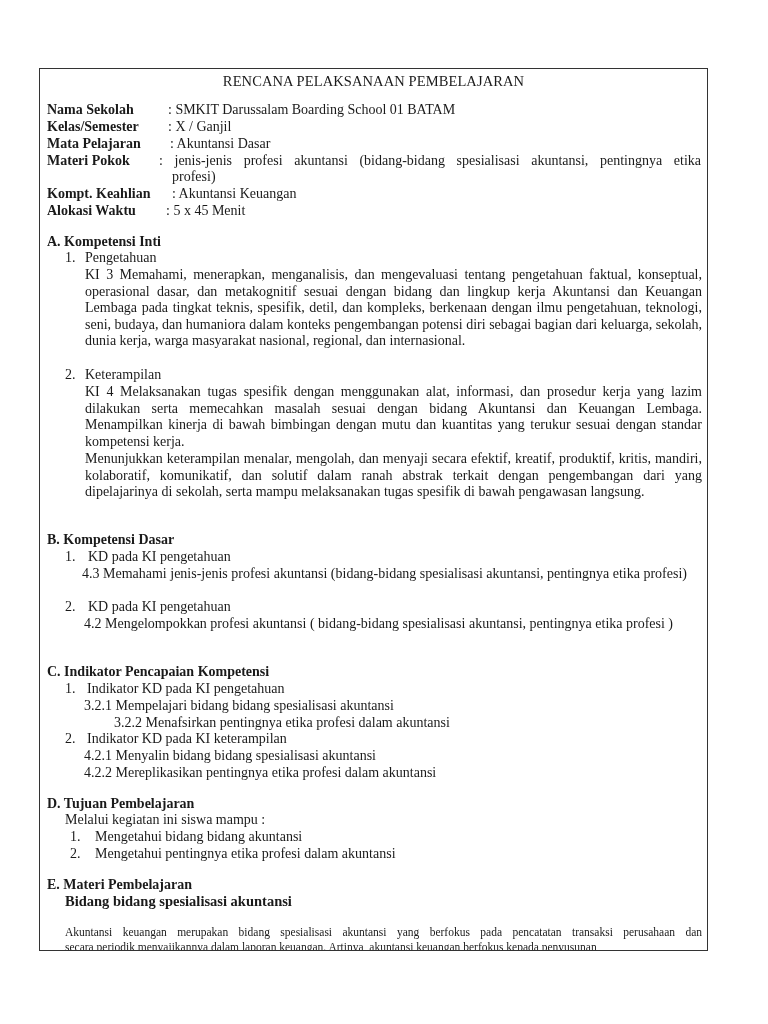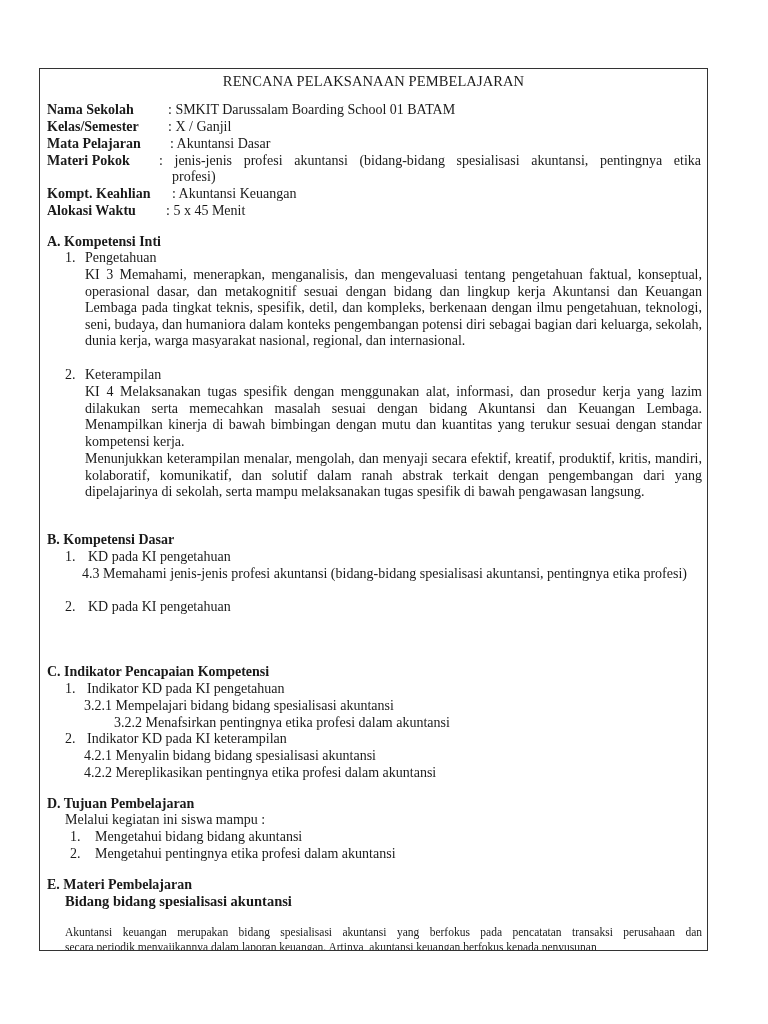--- a/index.html
+++ b/index.html
@@ -53,20 +53,21 @@
   <div class="line just" style="left:45px; top:315px; width:617px;">KI 4 Melaksanakan tugas spesifik dengan menggunakan alat, informasi, dan prosedur kerja yang lazim dilakukan serta memecahkan masalah sesuai dengan bidang Akuntansi dan Keuangan Lembaga. Menampilkan kinerja di bawah bimbingan dengan mutu dan kuantitas yang terukur sesuai dengan standar kompetensi kerja.</div>
   <div class="line just" style="left:45px; top:382px; width:617px;">Menunjukkan keterampilan menalar, mengolah, dan menyaji secara efektif, kreatif, produktif, kritis, mandiri, kolaboratif, komunikatif, dan solutif dalam ranah abstrak terkait dengan pengembangan dari yang dipelajarinya di sekolah, serta mampu melaksanakan tugas spesifik di bawah pengawasan langsung.</div>
 
   <div class="line bold" style="left:7px; top:463px;">B. Kompetensi Dasar</div>
   <div class="line" style="left:25px; top:480px;">1.</div>
   <div class="line" style="left:48px; top:480px;">KD pada KI pengetahuan</div>
   <div class="line just" style="left:40px; top:497px; width:622px; text-indent:2px;">4.3 Memahami jenis-jenis  profesi akuntansi (bidang-bidang spesialisasi akuntansi, pentingnya etika profesi)</div>
 
   <div class="line" style="left:25px; top:530px;">2.</div>
   <div class="line" style="left:48px; top:530px;">KD pada KI pengetahuan</div>
+  <div class="line just" style="left:44px; top:547px; width:618px;">4.2 Mengelompokkan profesi akuntansi ( bidang-bidang spesialisasi akuntansi, pentingnya etika profesi )</div>
 
   <div class="line bold" style="left:7px; top:595px;">C. Indikator Pencapaian Kompetensi</div>
   <div class="line" style="left:25px; top:612px;">1.</div>
   <div class="line" style="left:47px; top:612px;">Indikator KD pada KI pengetahuan</div>
   <div class="line" style="left:44px; top:629px;">3.2.1 Mempelajari bidang bidang spesialisasi akuntansi</div>
   <div class="line" style="left:46px; top:646px;margin-left:28px;">3.2.2 Menafsirkan  pentingnya etika profesi dalam akuntansi</div>
   <div class="line" style="left:25px; top:662px;">2.</div>
   <div class="line" style="left:47px; top:662px;">Indikator KD pada KI keterampilan</div>
   <div class="line" style="left:44px; top:679px;">4.2.1 Menyalin bidang bidang spesialisasi akuntansi</div>
   <div class="line" style="left:44px; top:696px;">4.2.2 Mereplikasikan  pentingnya etika profesi dalam akuntansi</div>

